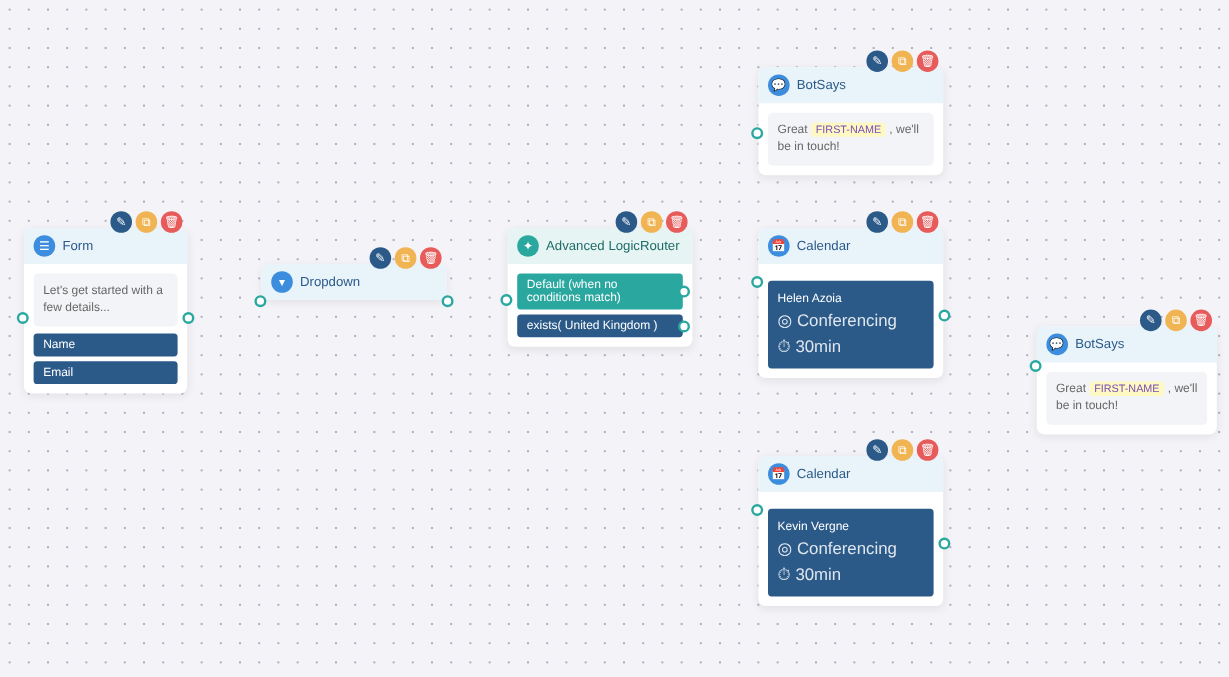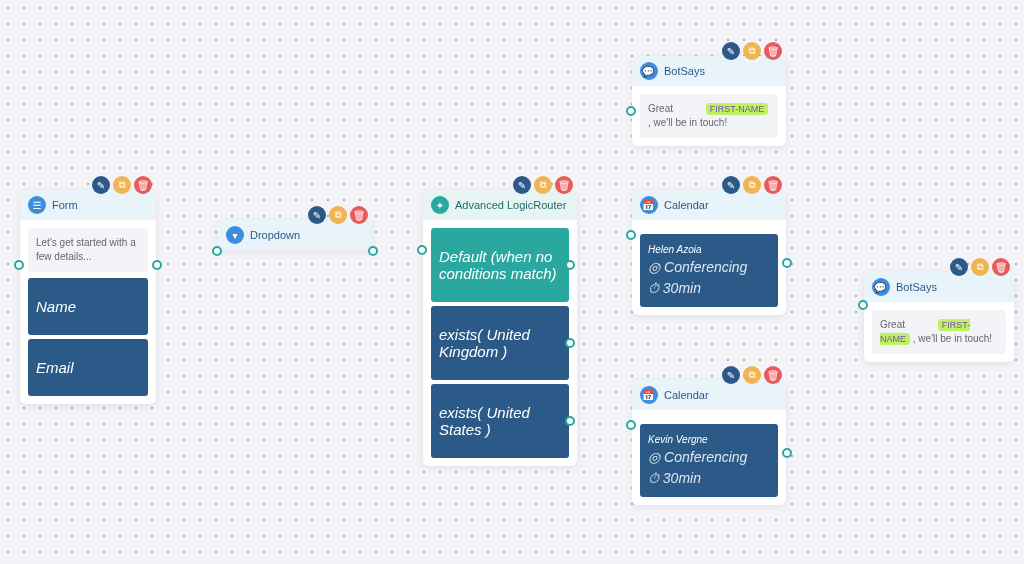--- a/index.html
+++ b/index.html
@@ -13,26 +13,26 @@
 .head-icon.blue { background: #3c8dde; }
 .head-icon.teal { background: #2aa8a0; }
 .actions { position: absolute; top: -14px; right: 4px; display: flex; gap: 3px; }
 .act { width: 18px; height: 18px; border-radius: 50%; display: inline-flex; align-items: center; justify-content: center; color: #fff; font-size: 10px; cursor: pointer; }
 .act.edit { background: #2b5a89; }
 .act.copy { background: #f0b453; }
 .act.del { background: #e85b5b; }
 .body { padding: 8px; }
 .speech { background: #f3f4f7; border-radius: 4px; padding: 8px; font-size: 10px; color: #666; line-height: 1.4; position: relative; }
 .speech::before { content: ''; position: absolute; left: -5px; top: 10px; border: 5px solid transparent; border-right-color: #f3f4f7; }
-.pill { display: block; background: #2b5a89; color: #fff; padding: 20px 8px; border-radius: 3px; font-size: 15px; margin-top: 4px; position: relative; font-style: italic; }
+.pill { display: block; background: #2b5a89; color: #fff; padding: 4px 8px; border-radius: 3px; font-size: 10px; margin-top: 4px; position: relative; }
 .pill.first { margin-top: 6px; }
 .pill.teal { background: #2aa8a0; }
 .pill .out { position: absolute; right: -6px; top: 50%; transform: translateY(-50%); width: 10px; height: 10px; border: 2px solid #2aa8a0; background: #fff; border-radius: 50%; }
-.tag { background: #bef264; color: #7a4db3; padding: 1px 4px; border-radius: 3px; font-size: 9px; margin-left: 30px; }
-.calcard { background: #2b5a89; color: #fff; padding: 8px; border-radius: 3px; font-size: 10px; margin-top: 6px; line-height: 1.5; font-style: italic; }
+.tag { background: #fef9c3; color: #7a4db3; padding: 1px 4px; border-radius: 3px; font-size: 9px; }
+.calcard { background: #2b5a89; color: #fff; padding: 8px; border-radius: 3px; font-size: 10px; margin-top: 6px; line-height: 1.5; }
 .calcard .meta { font-size: 14px; opacity: .85; }
 .port { position: absolute; width: 10px; height: 10px; border: 2px solid #2aa8a0; background: #fff; border-radius: 50%; }
 .port.in { left: -6px; }
 .port.out { right: -6px; }
 </style>
 </head>
 <body>
 
 <div class="canvas"></div>
 
@@ -90,21 +90,20 @@
     <span class="act copy">⧉</span>
     <span class="act del">🗑</span>
   </div>
   <div class="node-head teal">
     <span class="head-icon teal">✦</span>
     <span>Advanced LogicRouter</span>
   </div>
   <div class="body">
     <span class="pill teal" style="margin-top:0;"><span>Default (when no conditions match)</span><span class="out"></span></span>
     <span class="pill"><span>exists( United Kingdom )</span><span class="out"></span></span>
-    <span class="pill"><span>exists( United States )</span><span class="out"></span></span>
   </div>
   <span class="port in" style="top:55px;"></span>
 </div>
 
 <div class="node" style="left:632px; top:56px; width:154px;">
   <div class="actions">
     <span class="act edit">✎</span>
     <span class="act copy">⧉</span>
     <span class="act del">🗑</span>
   </div>

